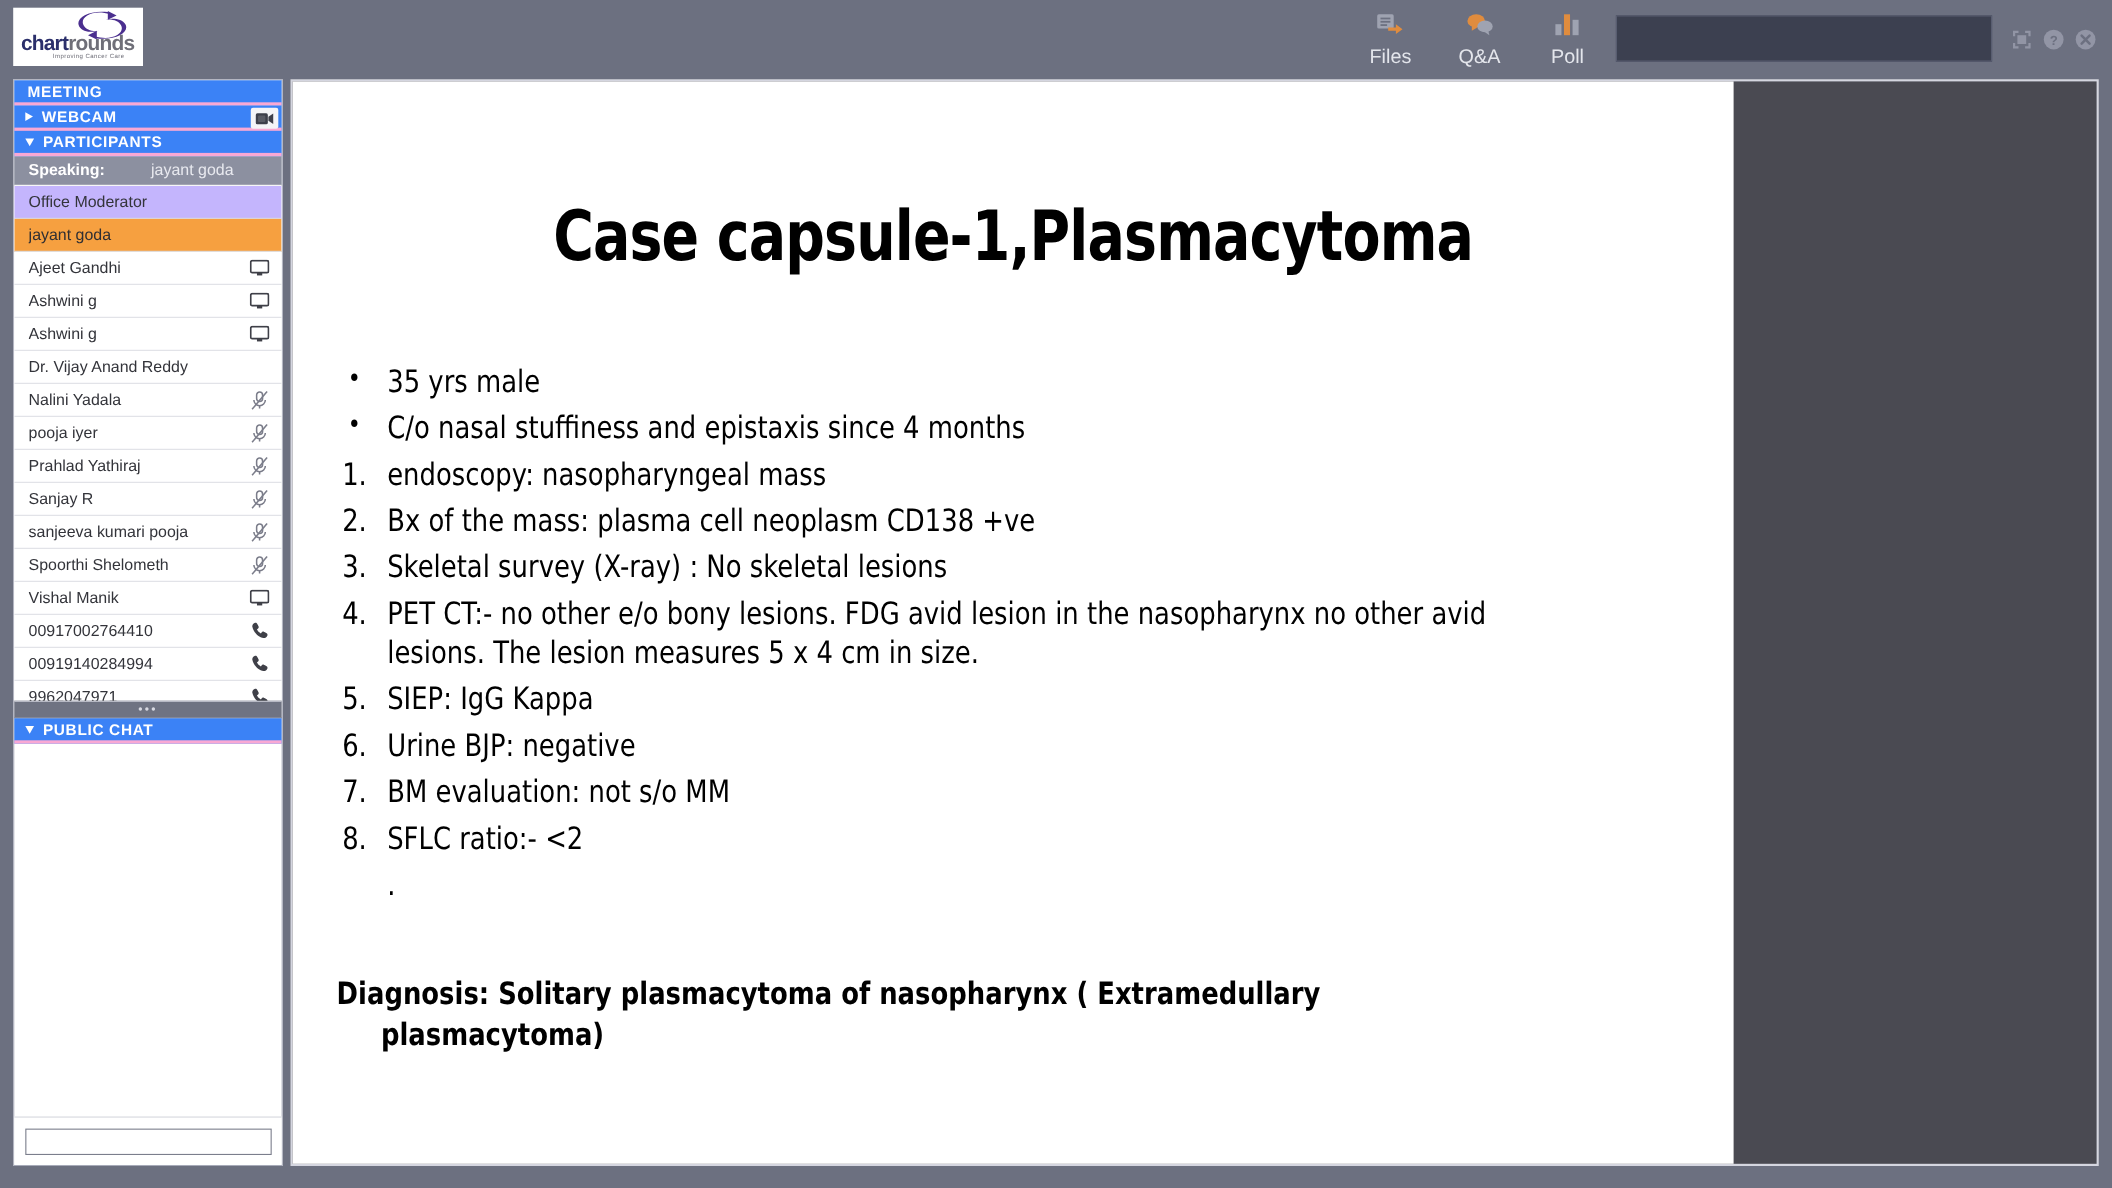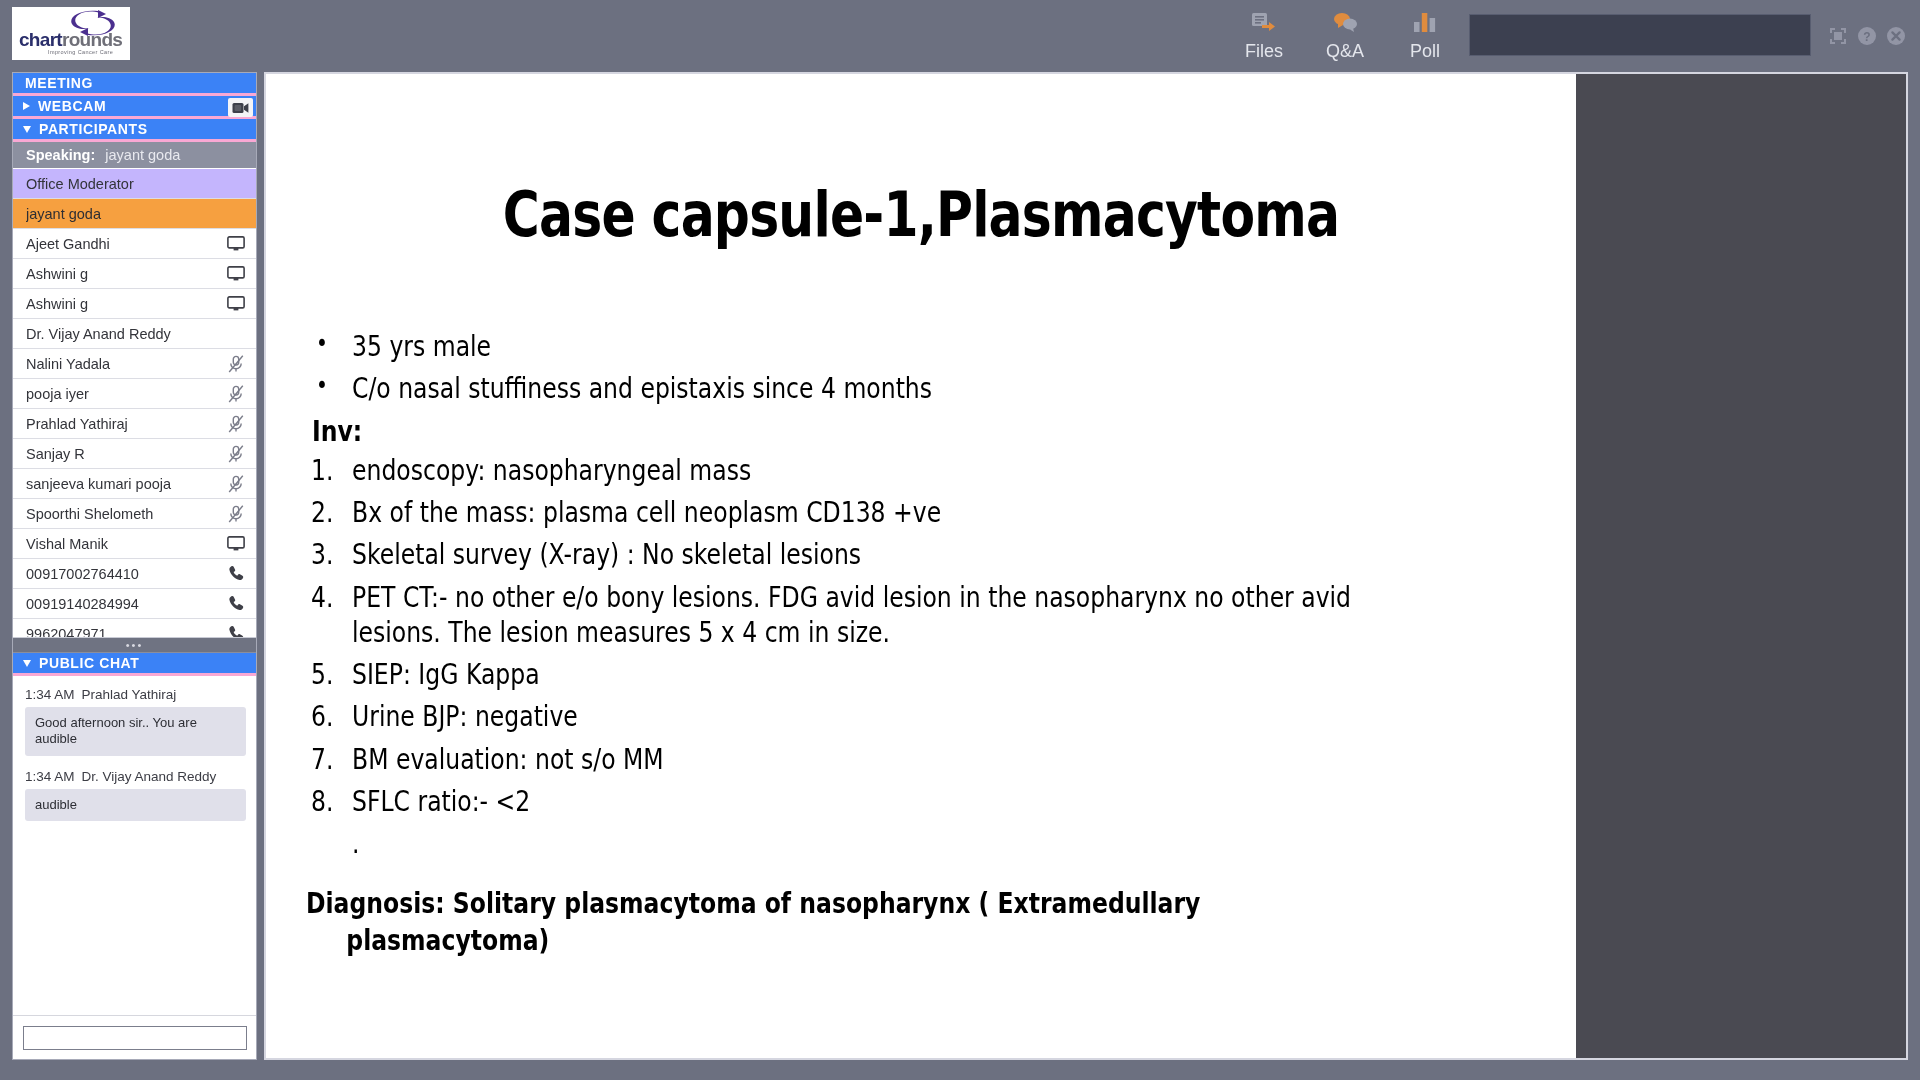--- a/index.html
+++ b/index.html
@@ -134,20 +134,21 @@
     display: flex; align-items: center; justify-content: center;
     cursor: pointer;
   }
 
   #speaking-row {
     background: #8c90a0;
     height: 27px;
     display: flex; align-items: center;
     padding-left: 13px;
     border-bottom: 1px solid #ffffff;
+    gap: 32px;
   }
   #speaking-label {
     color: #ffffff; font-size: 14.5px; font-weight: bold;
   }
   #speaking-name {
     color: #e8e9ef; font-size: 14.5px; margin-left: 10px;
   }
 
   #participant-list {
     height: 468px;
@@ -556,48 +557,38 @@
         </div>
       </div>
 
     <div id="splitter">•••</div>
 
     <div class="panel-head">
       <span class="tri down"></span>
       <span>PUBLIC CHAT</span>
     </div>
 
-    <div id="chat-body">
-        <div class="chat-meta"><span class="ctime">1:34 AM</span><span class="cwho">Prahlad Yathiraj</span></div>
-        <div class="chat-bubble">Good afternoon sir.. You are audible</div>
-        <div class="chat-meta"><span class="ctime">1:34 AM</span><span class="cwho">Dr. Vijay Anand Reddy</span></div>
-        <div class="chat-bubble">audible</div>
-      </div>
 
     <div id="chat-input-wrap">
       <input id="chat-input" type="text" placeholder="" style="">
     </div>
   </div>
 
   <div id="stage">
     <div id="slide">
       <div id="slide-title">Case capsule-1,Plasmacytoma</div>
       <div id="slide-body">
           <div class="sline">
             <span class="smark bul">•</span>
             <span class="stext">35 yrs male</span>
           </div>
           <div class="sline">
             <span class="smark bul">•</span>
             <span class="stext">C/o nasal stuffiness and epistaxis since 4 months</span>
           </div>
-          <div class="sline hdr">
-            <span class="smark"></span>
-            <span class="stext">Inv:</span>
-          </div>
           <div class="sline">
             <span class="smark">1.</span>
             <span class="stext">endoscopy: nasopharyngeal mass</span>
           </div>
           <div class="sline">
             <span class="smark">2.</span>
             <span class="stext">Bx of the mass: plasma cell neoplasm CD138 +ve</span>
           </div>
           <div class="sline">
             <span class="smark">3.</span>

